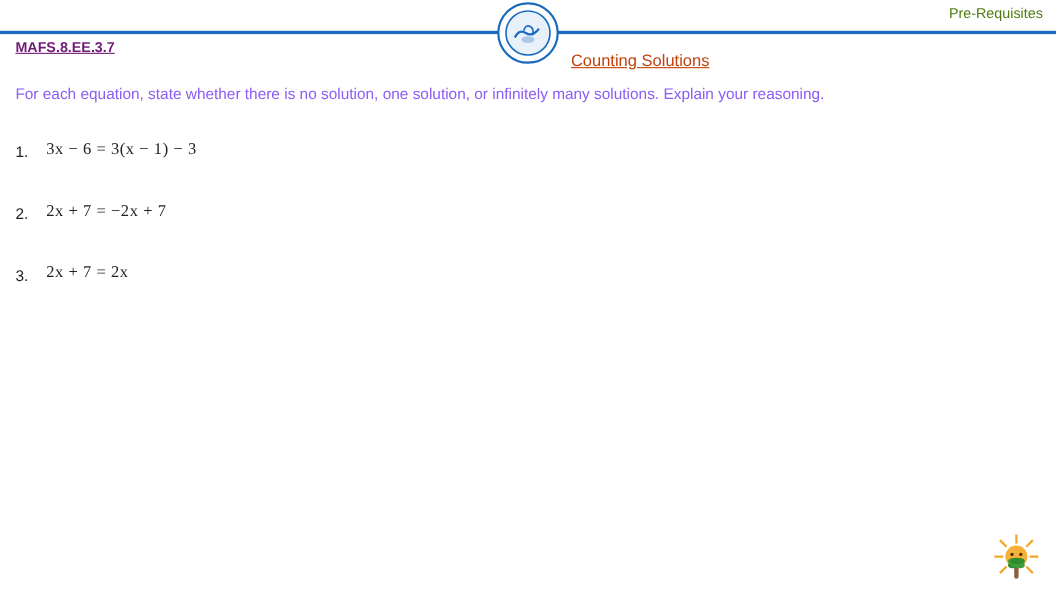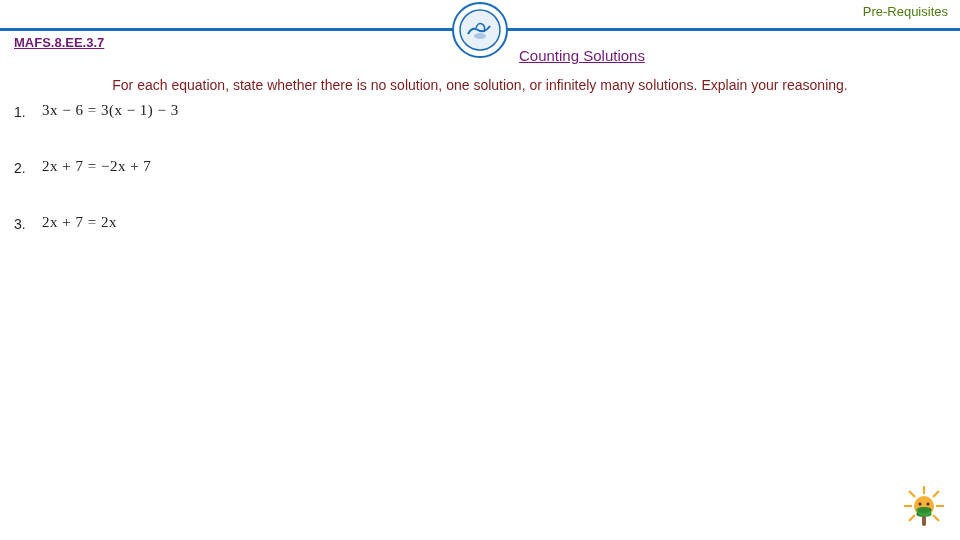--- a/index.html
+++ b/index.html
@@ -74,40 +74,39 @@
       font-weight: bold;
       text-decoration: underline;
     }
 
     
     .counting-solutions {
       position: absolute;
       top: 47px;
       left: 519px;
       font-size: 15px;
-      color: #701a75;
+      color: #c2410c;
       text-decoration: underline;
       cursor: pointer;
     }
 
     
     .main-content {
       position: absolute;
       top: 75px;
       left: 14px;
       right: 14px;
       bottom: 40px;
     }
 
     .instructions {
       font-size: 14px;
-      color: #7f1d1d;
+      color: #8b5cf6;
       line-height: 1.5;
-      margin-bottom: 6px;
-      text-align: center;
+      margin-bottom: 32px;
     }
 
     .problem {
       display: flex;
       align-items: flex-start;
       margin-bottom: 38px;
     }
 
     .problem-number {
       font-size: 14px;

